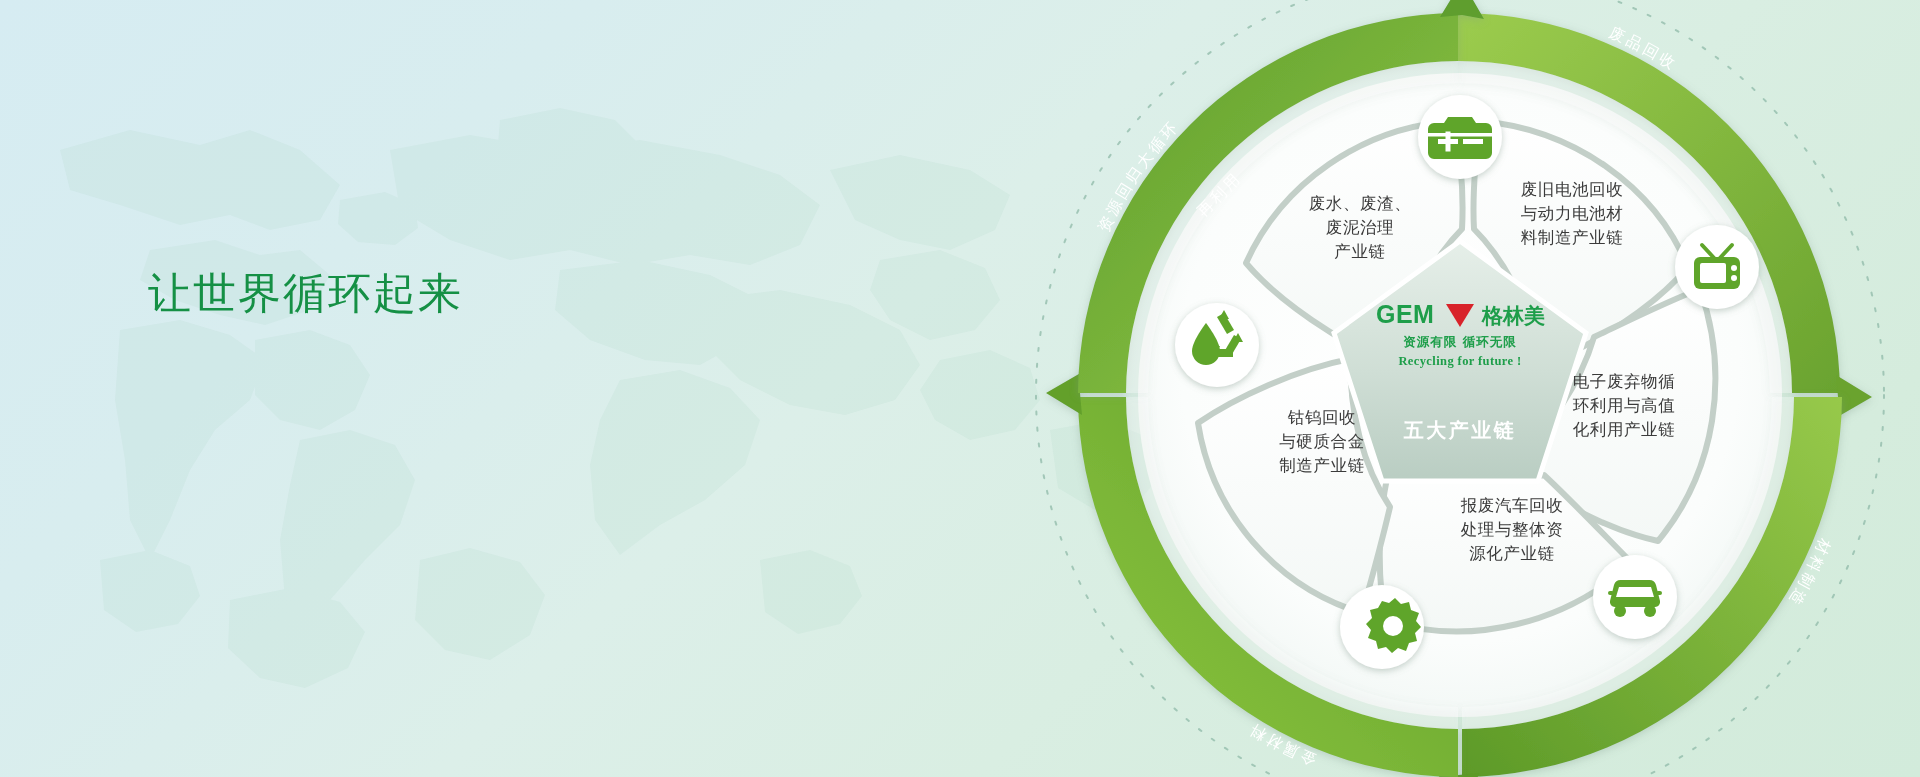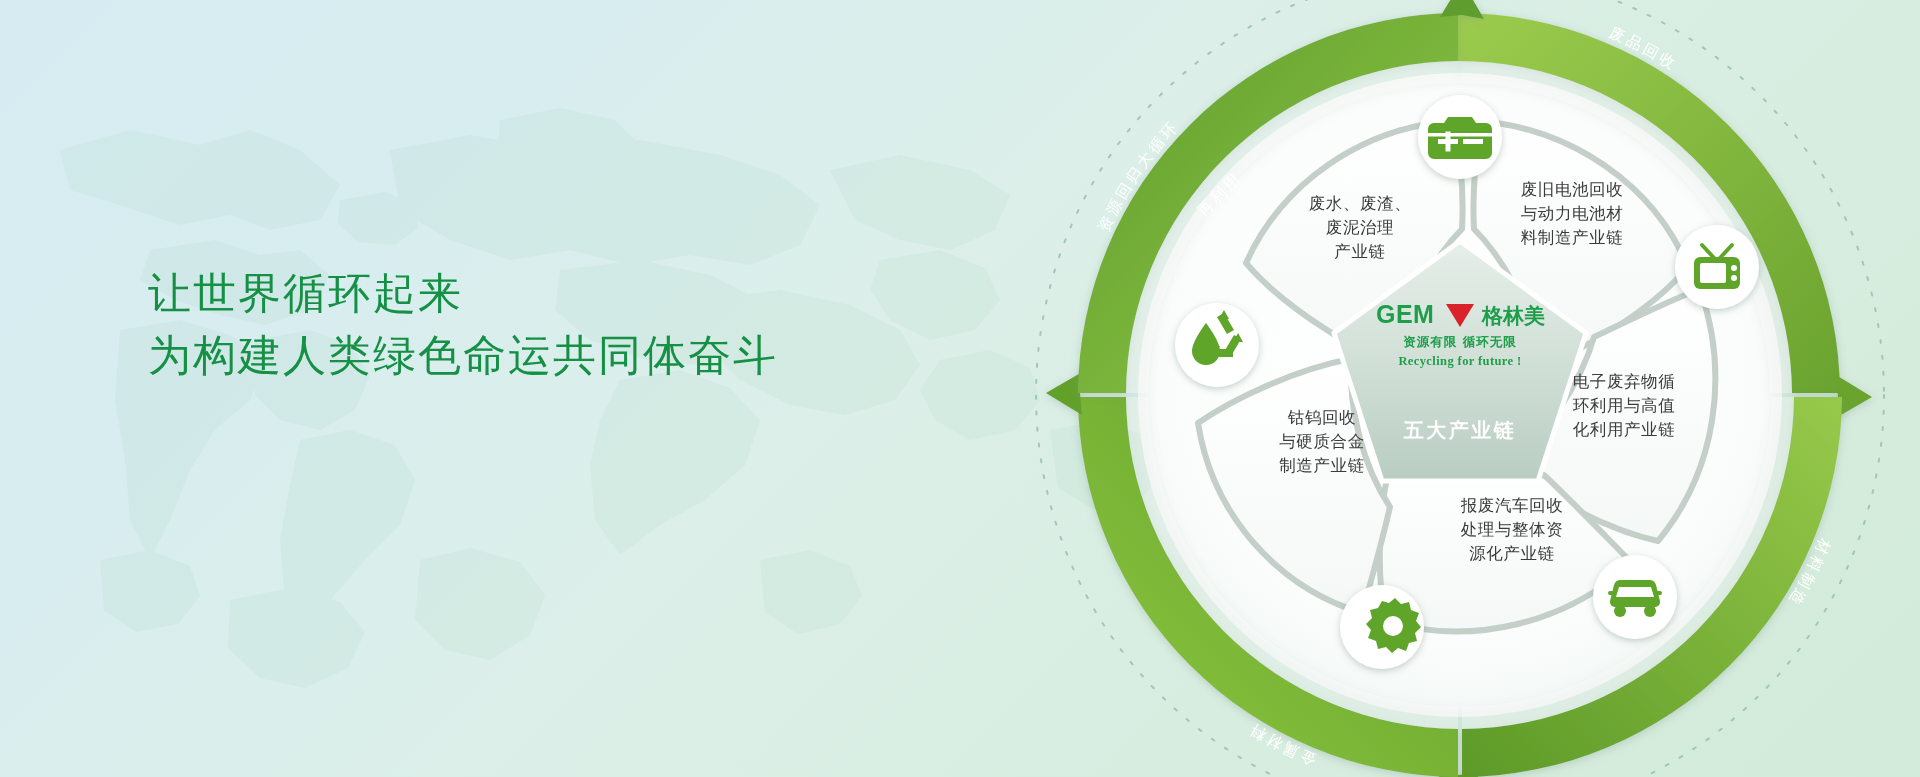--- a/index.html
+++ b/index.html
@@ -7,21 +7,21 @@
     width:1920px;height:777px;overflow:hidden;
     font-family:"Liberation Sans","DejaVu Sans",sans-serif;
     position:relative;
     background:linear-gradient(135deg,#d6ecf2 0%,#d8edef 22%,#dcefe9 45%,#d9eee2 65%,#d5ecdd 85%,#d2ebdb 100%);
   }
 
   
   #worldmap{position:absolute;left:0;top:0;width:1920px;height:777px;opacity:.30;}
 
   
-  #headline{position:absolute;left:148px;top:262px;z-index:6;}
+  #headline{position:absolute;left:148px;top:262px;z-index:6;text-align:center;}
   #headline .ln{
     color:#159045;font-size:43px;line-height:62px;
     font-weight:400;letter-spacing:2px;white-space:nowrap;
     font-family:"DejaVu Sans","Liberation Sans",sans-serif;
   }
 
   
   #diagram{position:absolute;left:1010px;top:-55px;width:900px;height:900px;z-index:5;}
   #diagram svg{display:block;width:900px;height:900px;}
 
@@ -64,21 +64,20 @@
     <path d="M1050 430 L1105 420 L1150 438 L1165 470 L1140 500 L1095 510 L1058 488 Z"></path>
     <path d="M760 560 L810 550 L850 566 L862 596 L840 624 L798 634 L765 612 Z"></path>
     <path d="M500 120 L560 108 L615 120 L640 145 L618 170 L572 180 L525 168 L498 145 Z"></path>
     <path d="M100 560 L150 550 L190 566 L200 596 L178 624 L136 632 L104 610 Z"></path>
     <path d="M340 200 L385 192 L415 205 L418 228 L395 245 L358 242 L338 224 Z"></path>
   </g>
 </svg>
 
 <div id="headline">
   <div class="ln">让世界循环起来</div>
-  <div class="ln">为构建人类绿色命运共同体奋斗</div>
 </div>
 
 <div id="diagram">
 <svg viewBox="0 0 900 900" xmlns="http://www.w3.org/2000/svg">
   <defs>
     <radialGradient id="innerGlow" cx="50%" cy="45%" r="62%">
       <stop offset="0%" stop-color="#ffffff"></stop>
       <stop offset="70%" stop-color="#fbfdfc"></stop>
       <stop offset="100%" stop-color="#eef5f2"></stop>
     </radialGradient>

